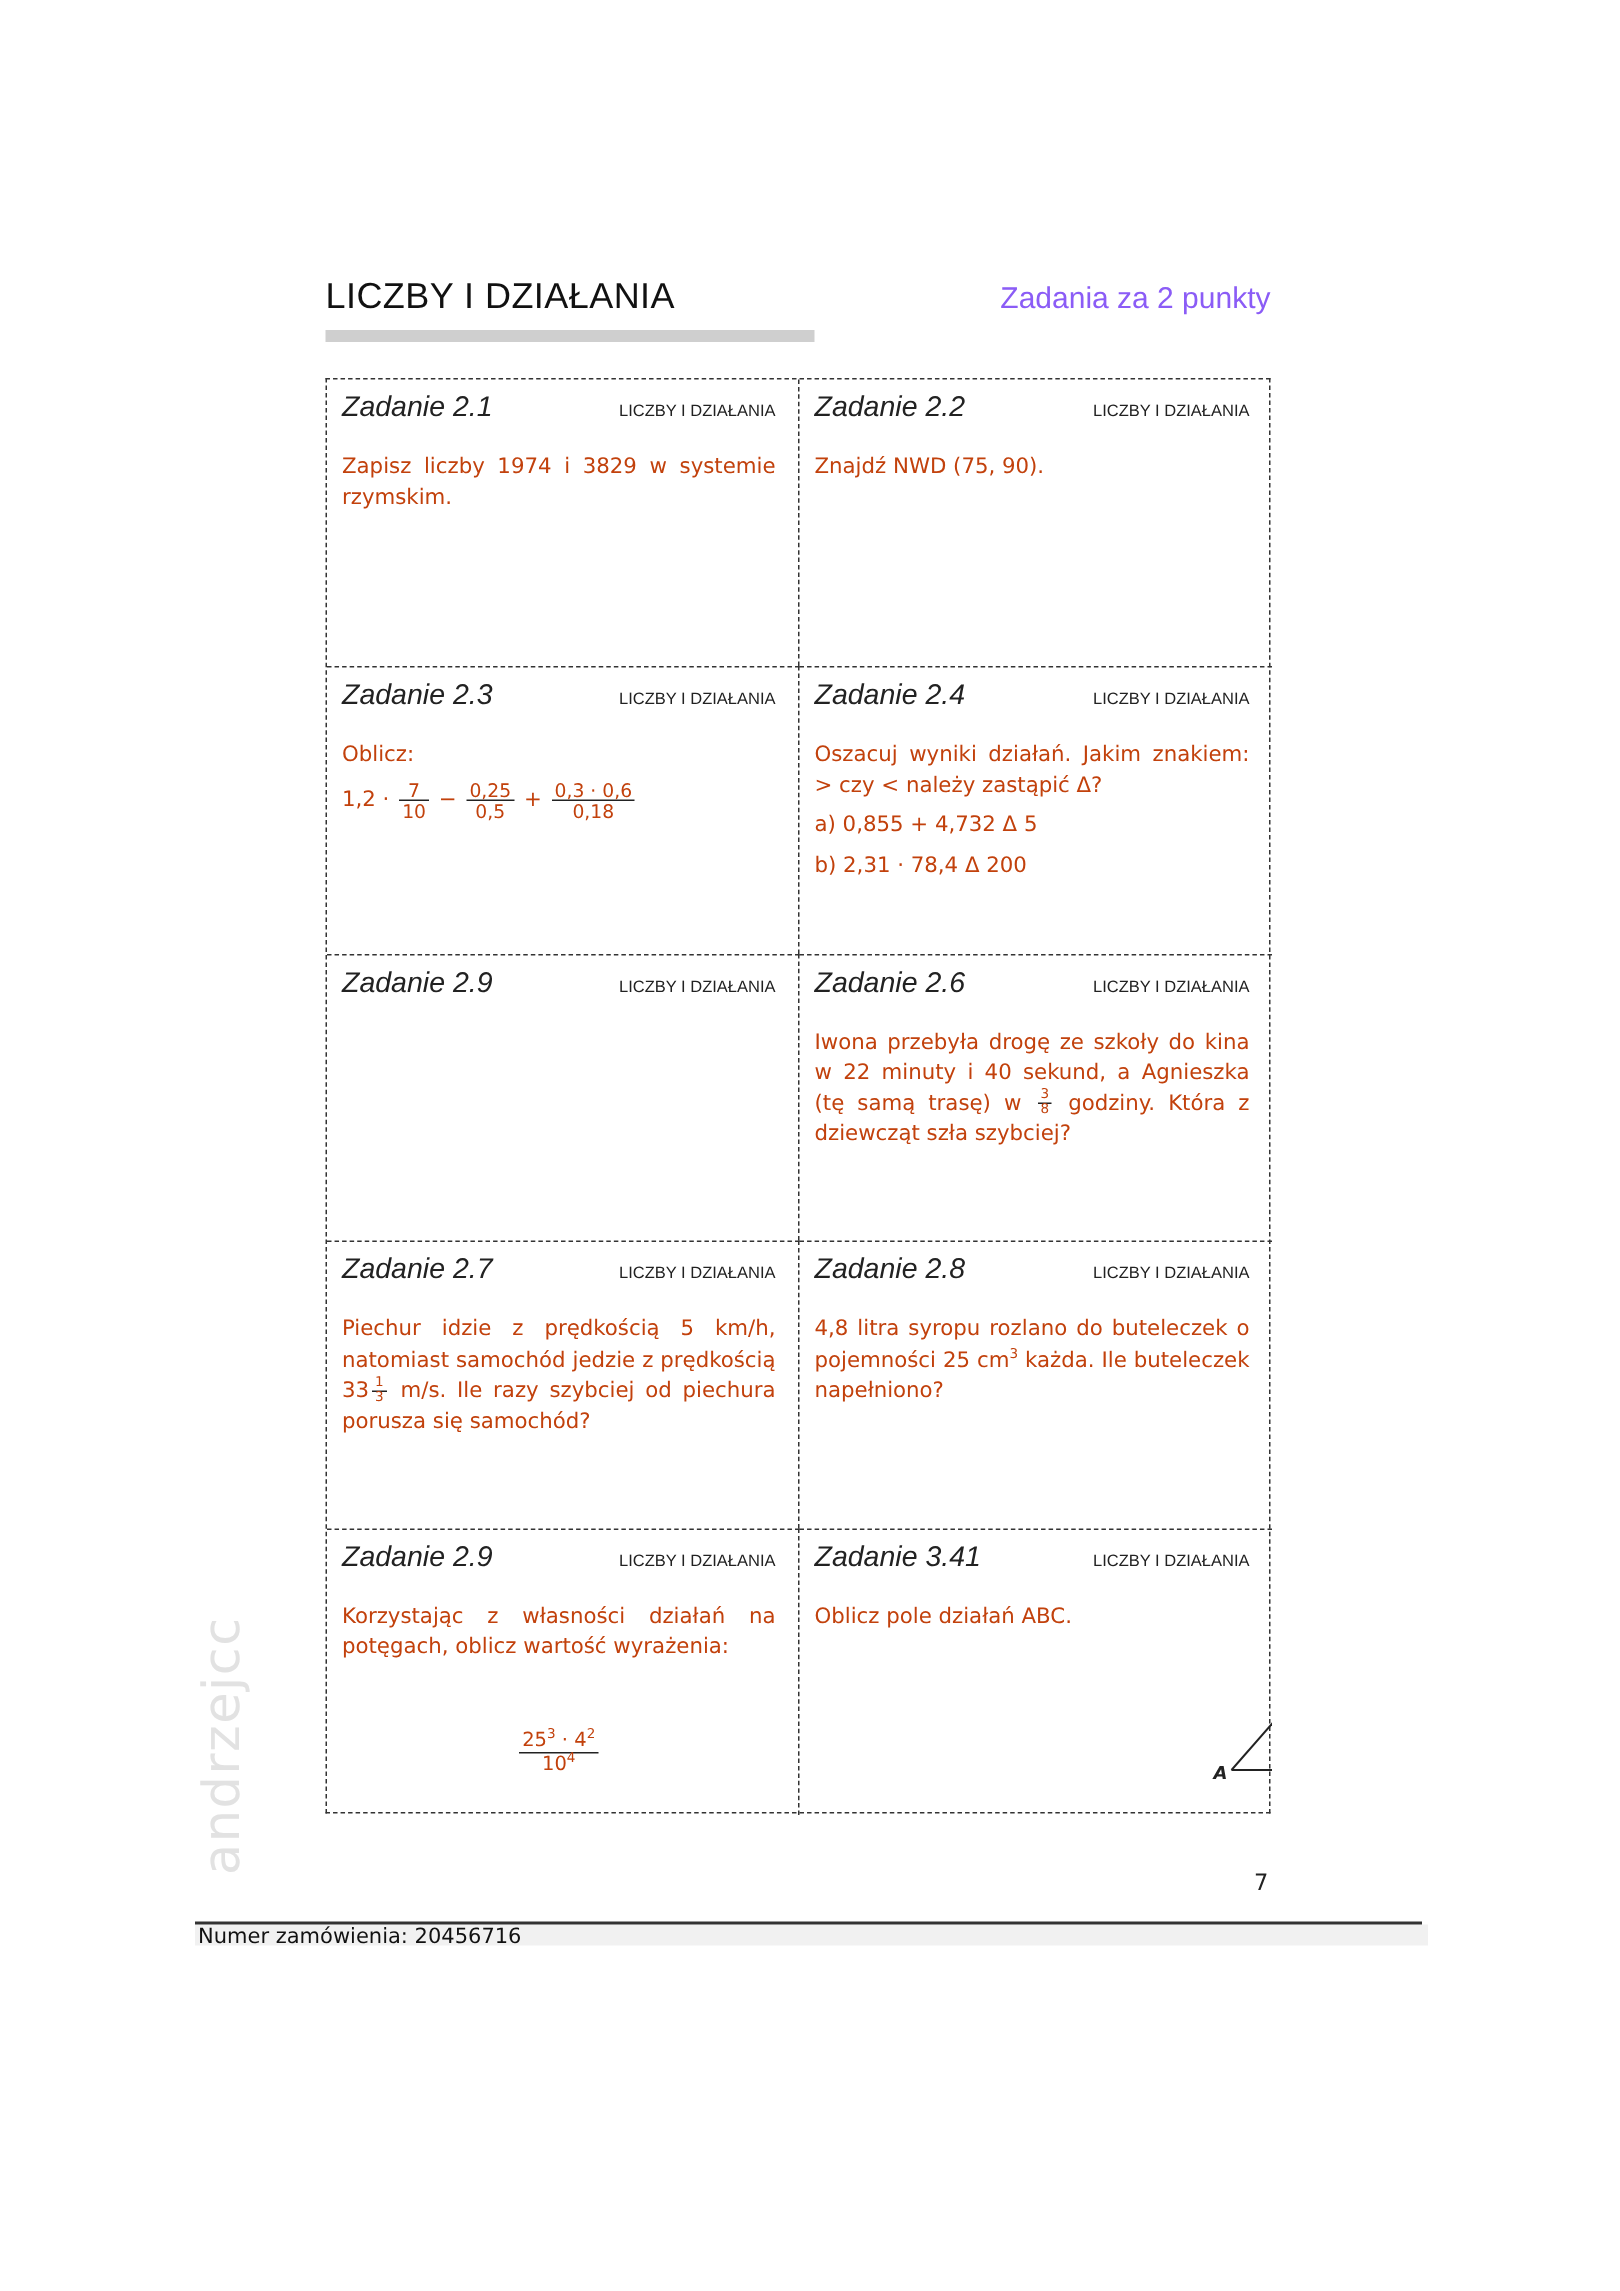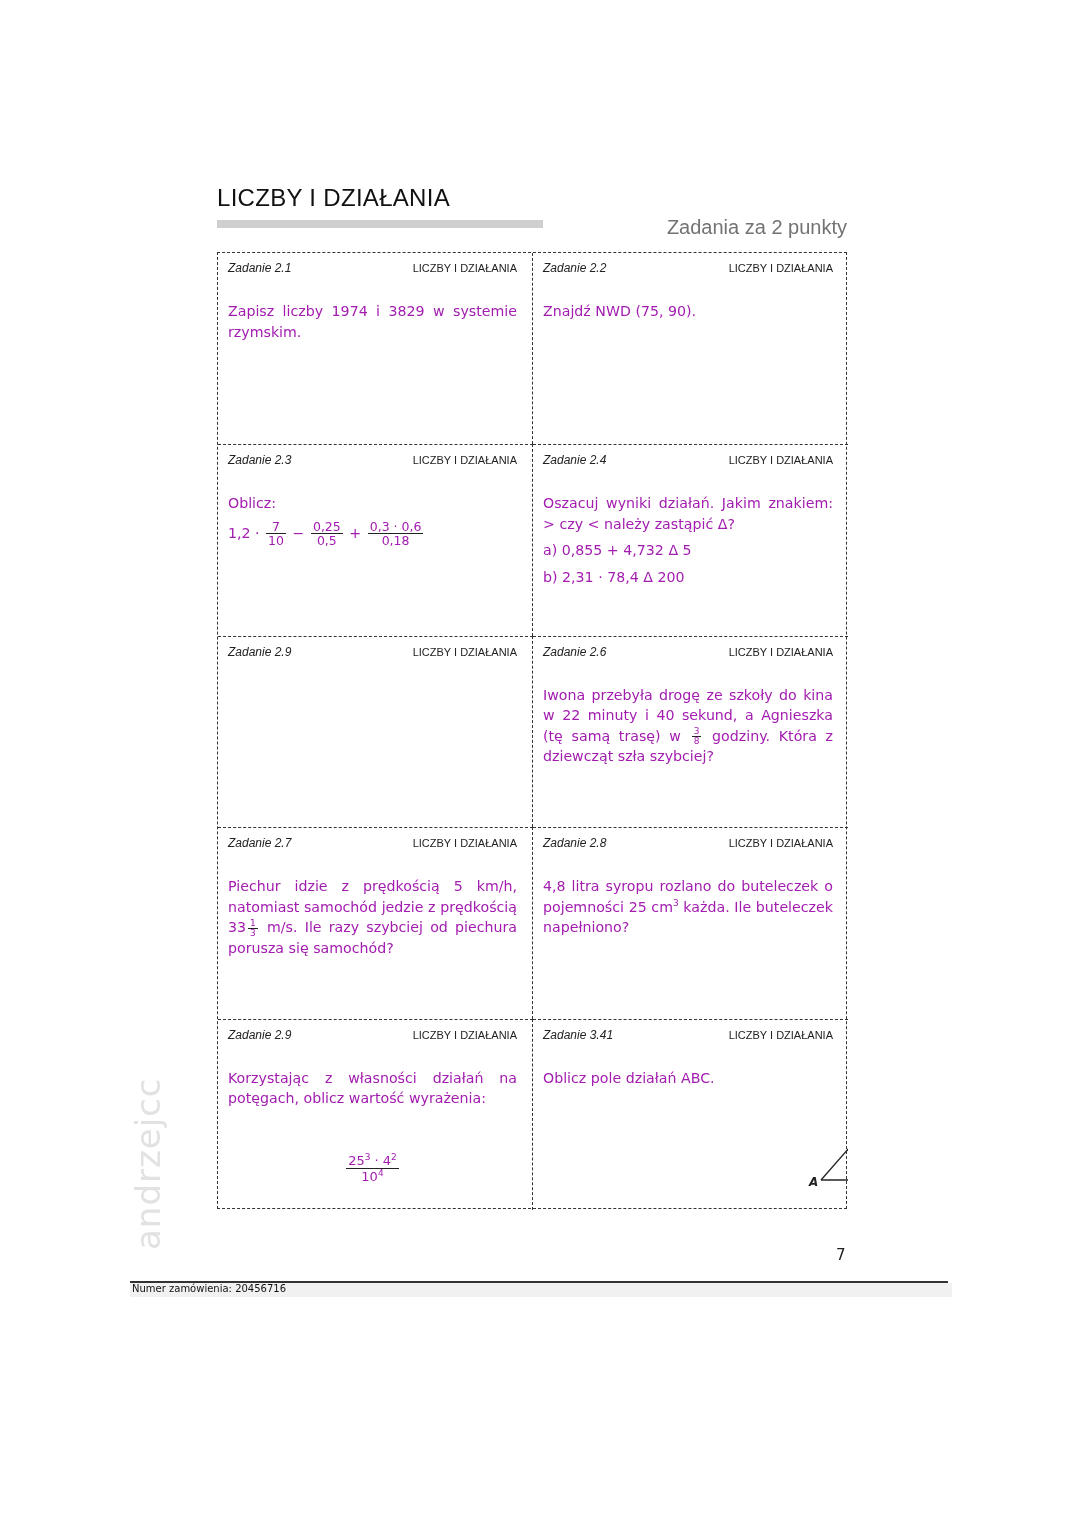--- a/index.html
+++ b/index.html
@@ -1,39 +1,39 @@
 <!DOCTYPE html>
 <html><head>
 <meta charset="utf-8">
 <style>
   html, body { margin:0; padding:0; background:#ffffff; }
   body { width:1080px; height:1527px; position:relative; overflow:hidden; font-family:"DejaVu Sans", sans-serif; color:#222; }
   .page-title { position:absolute; left:217px; top:184px; font-family:"Liberation Sans", sans-serif; font-size:24px; letter-spacing:0.3px; color:#111; }
-  .page-subtitle { position:absolute; right:233px; top:188px; font-family:"Liberation Sans", sans-serif; font-size:20px; color:#737373;margin-top:28px; }
+  .page-subtitle { position:absolute; right:233px; top:188px; font-family:"Liberation Sans", sans-serif; font-size:20px; color:#8b5cf6; }
   .title-bar { position:absolute; left:217px; top:220px; width:326px; height:8px; background:#cfcfcf; }
   .grid { position:absolute; left:217px; top:252px; width:630px; height:957px; display:grid; grid-template-columns:315px 315px; grid-template-rows:repeat(5, 191.4px); border:1.5px dashed #333; box-sizing:border-box; }
   .card { position:relative; box-sizing:border-box; padding:8px 15px 0 10px; }
   .card.left { border-right:1.5px dashed #333; }
   .card.rowtop { border-top:1.5px dashed #333; }
   .card-head { display:flex; justify-content:space-between; align-items:baseline; height:34px; }
-  .card-title { font-family:"Liberation Sans", sans-serif; font-style:italic; font-size:12px; color:#222; }
+  .card-title { font-family:"Liberation Sans", sans-serif; font-style:italic; font-size:19px; color:#222; }
   .card-cat { font-family:"Liberation Sans", sans-serif; font-size:11px; color:#222; }
-  .card-body { font-size:14.2px; line-height:20.5px; margin-top:6px; text-align:justify; color:#a21caf; }
+  .card-body { font-size:14.2px; line-height:20.5px; margin-top:6px; text-align:justify; color:#c2410c; }
   .frac { display:inline-block; vertical-align:middle; text-align:center; font-size:12.5px; line-height:13px; margin:0 2px; }
   .frac .num { display:block; border-bottom:1px solid #222; padding:0 2px; }
   .frac .den { display:block; padding:0 2px; }
   .frac.small { font-size:9px; line-height:9px; }
   .sup { font-size:9px; vertical-align:super; line-height:0; }
   .line { display:block; margin-top:6px; }
   .center-frac { display:block; text-align:center; margin-top:8px; }
   .watermark { position:absolute; left:128px; top:1250px; transform-origin:left top; transform:rotate(-90deg); font-family:"DejaVu Sans", sans-serif; font-size:34px; color:#e2e2e2; letter-spacing:1px; }
   .page-number { position:absolute; left:836px; top:1246px; font-family:"DejaVu Sans", sans-serif; font-size:15px; color:#222; }
   .footer-rule { position:absolute; left:130px; top:1281px; width:818px; height:1.5px; background:#333; }
   .footer-band { position:absolute; left:130px; top:1283px; width:822px; height:14px; background:#f1f1f1; }
-  .footer-text { position:absolute; left:132px; top:1283px; font-family:"DejaVu Sans", sans-serif; font-size:10px; color:#111; }
+  .footer-text { position:absolute; left:132px; top:1283px; font-family:"DejaVu Sans", sans-serif; font-size:14px; color:#111; }
   .tri { position:absolute; left:0; top:0; }
 </style>
 </head>
 <body>
 
 <div class="page-title">LICZBY I DZIAŁANIA</div>
 <div class="page-subtitle">Zadania za 2 punkty</div>
 <div class="title-bar"></div>
 
 <div class="grid">

